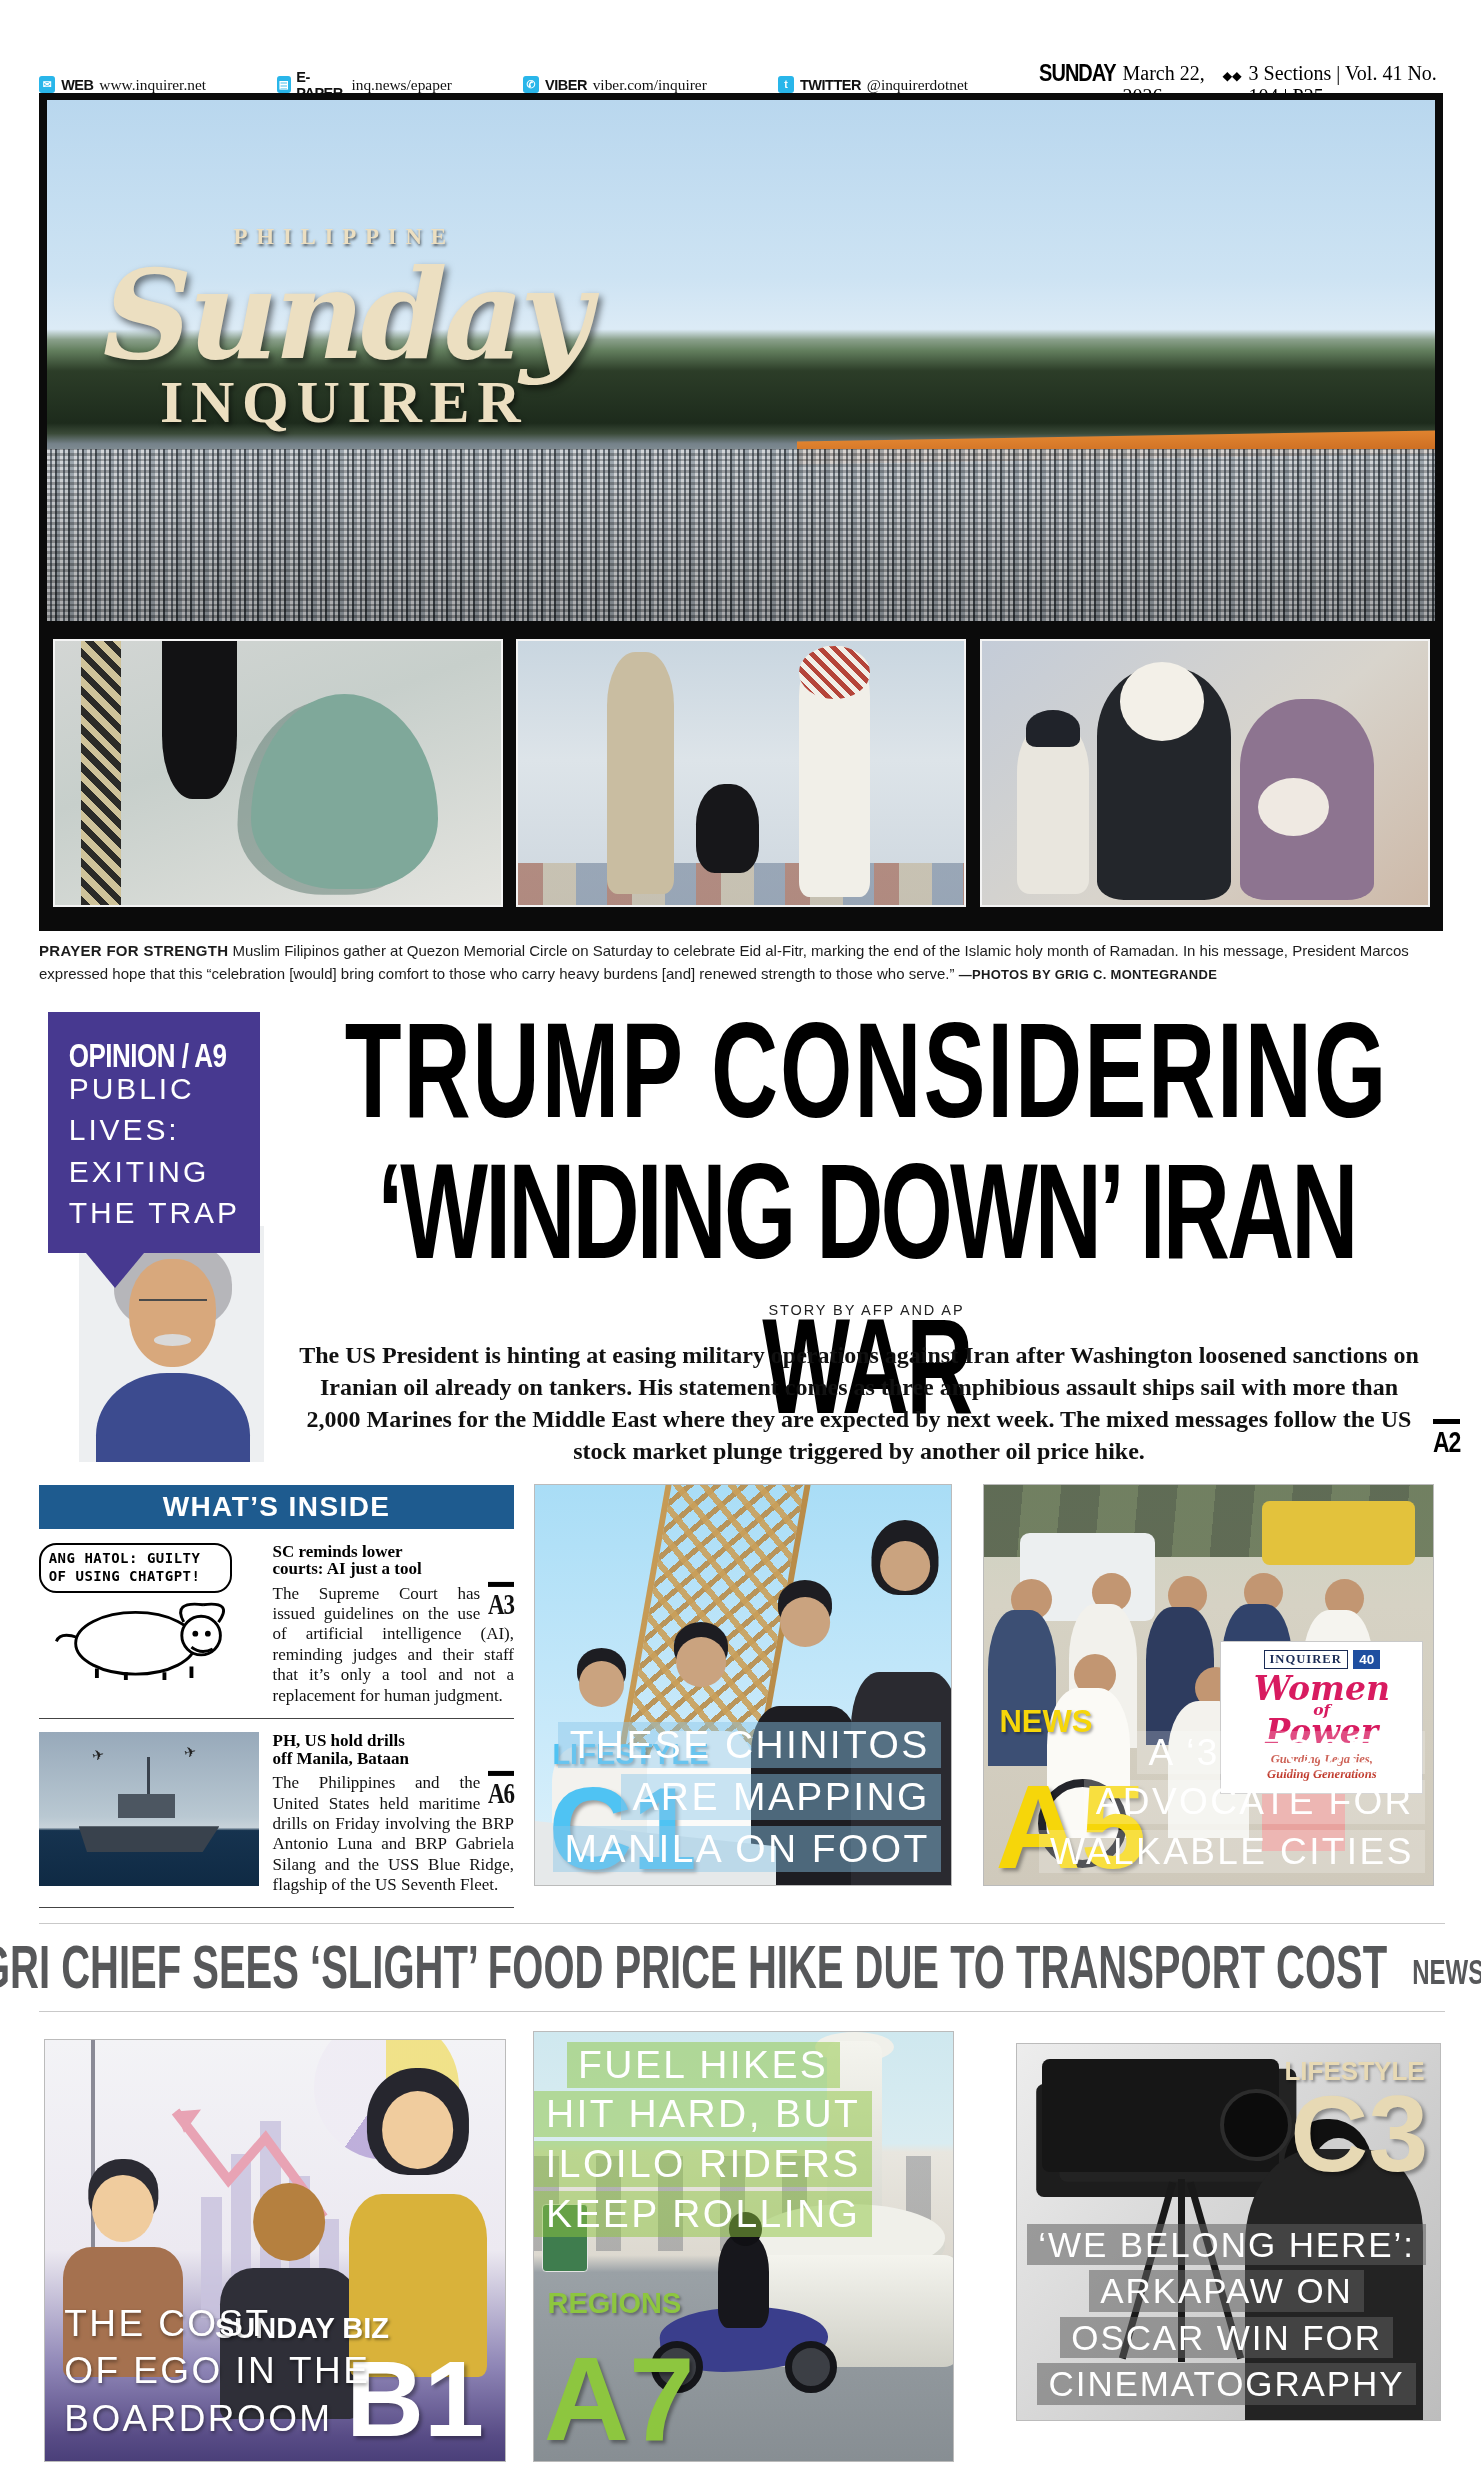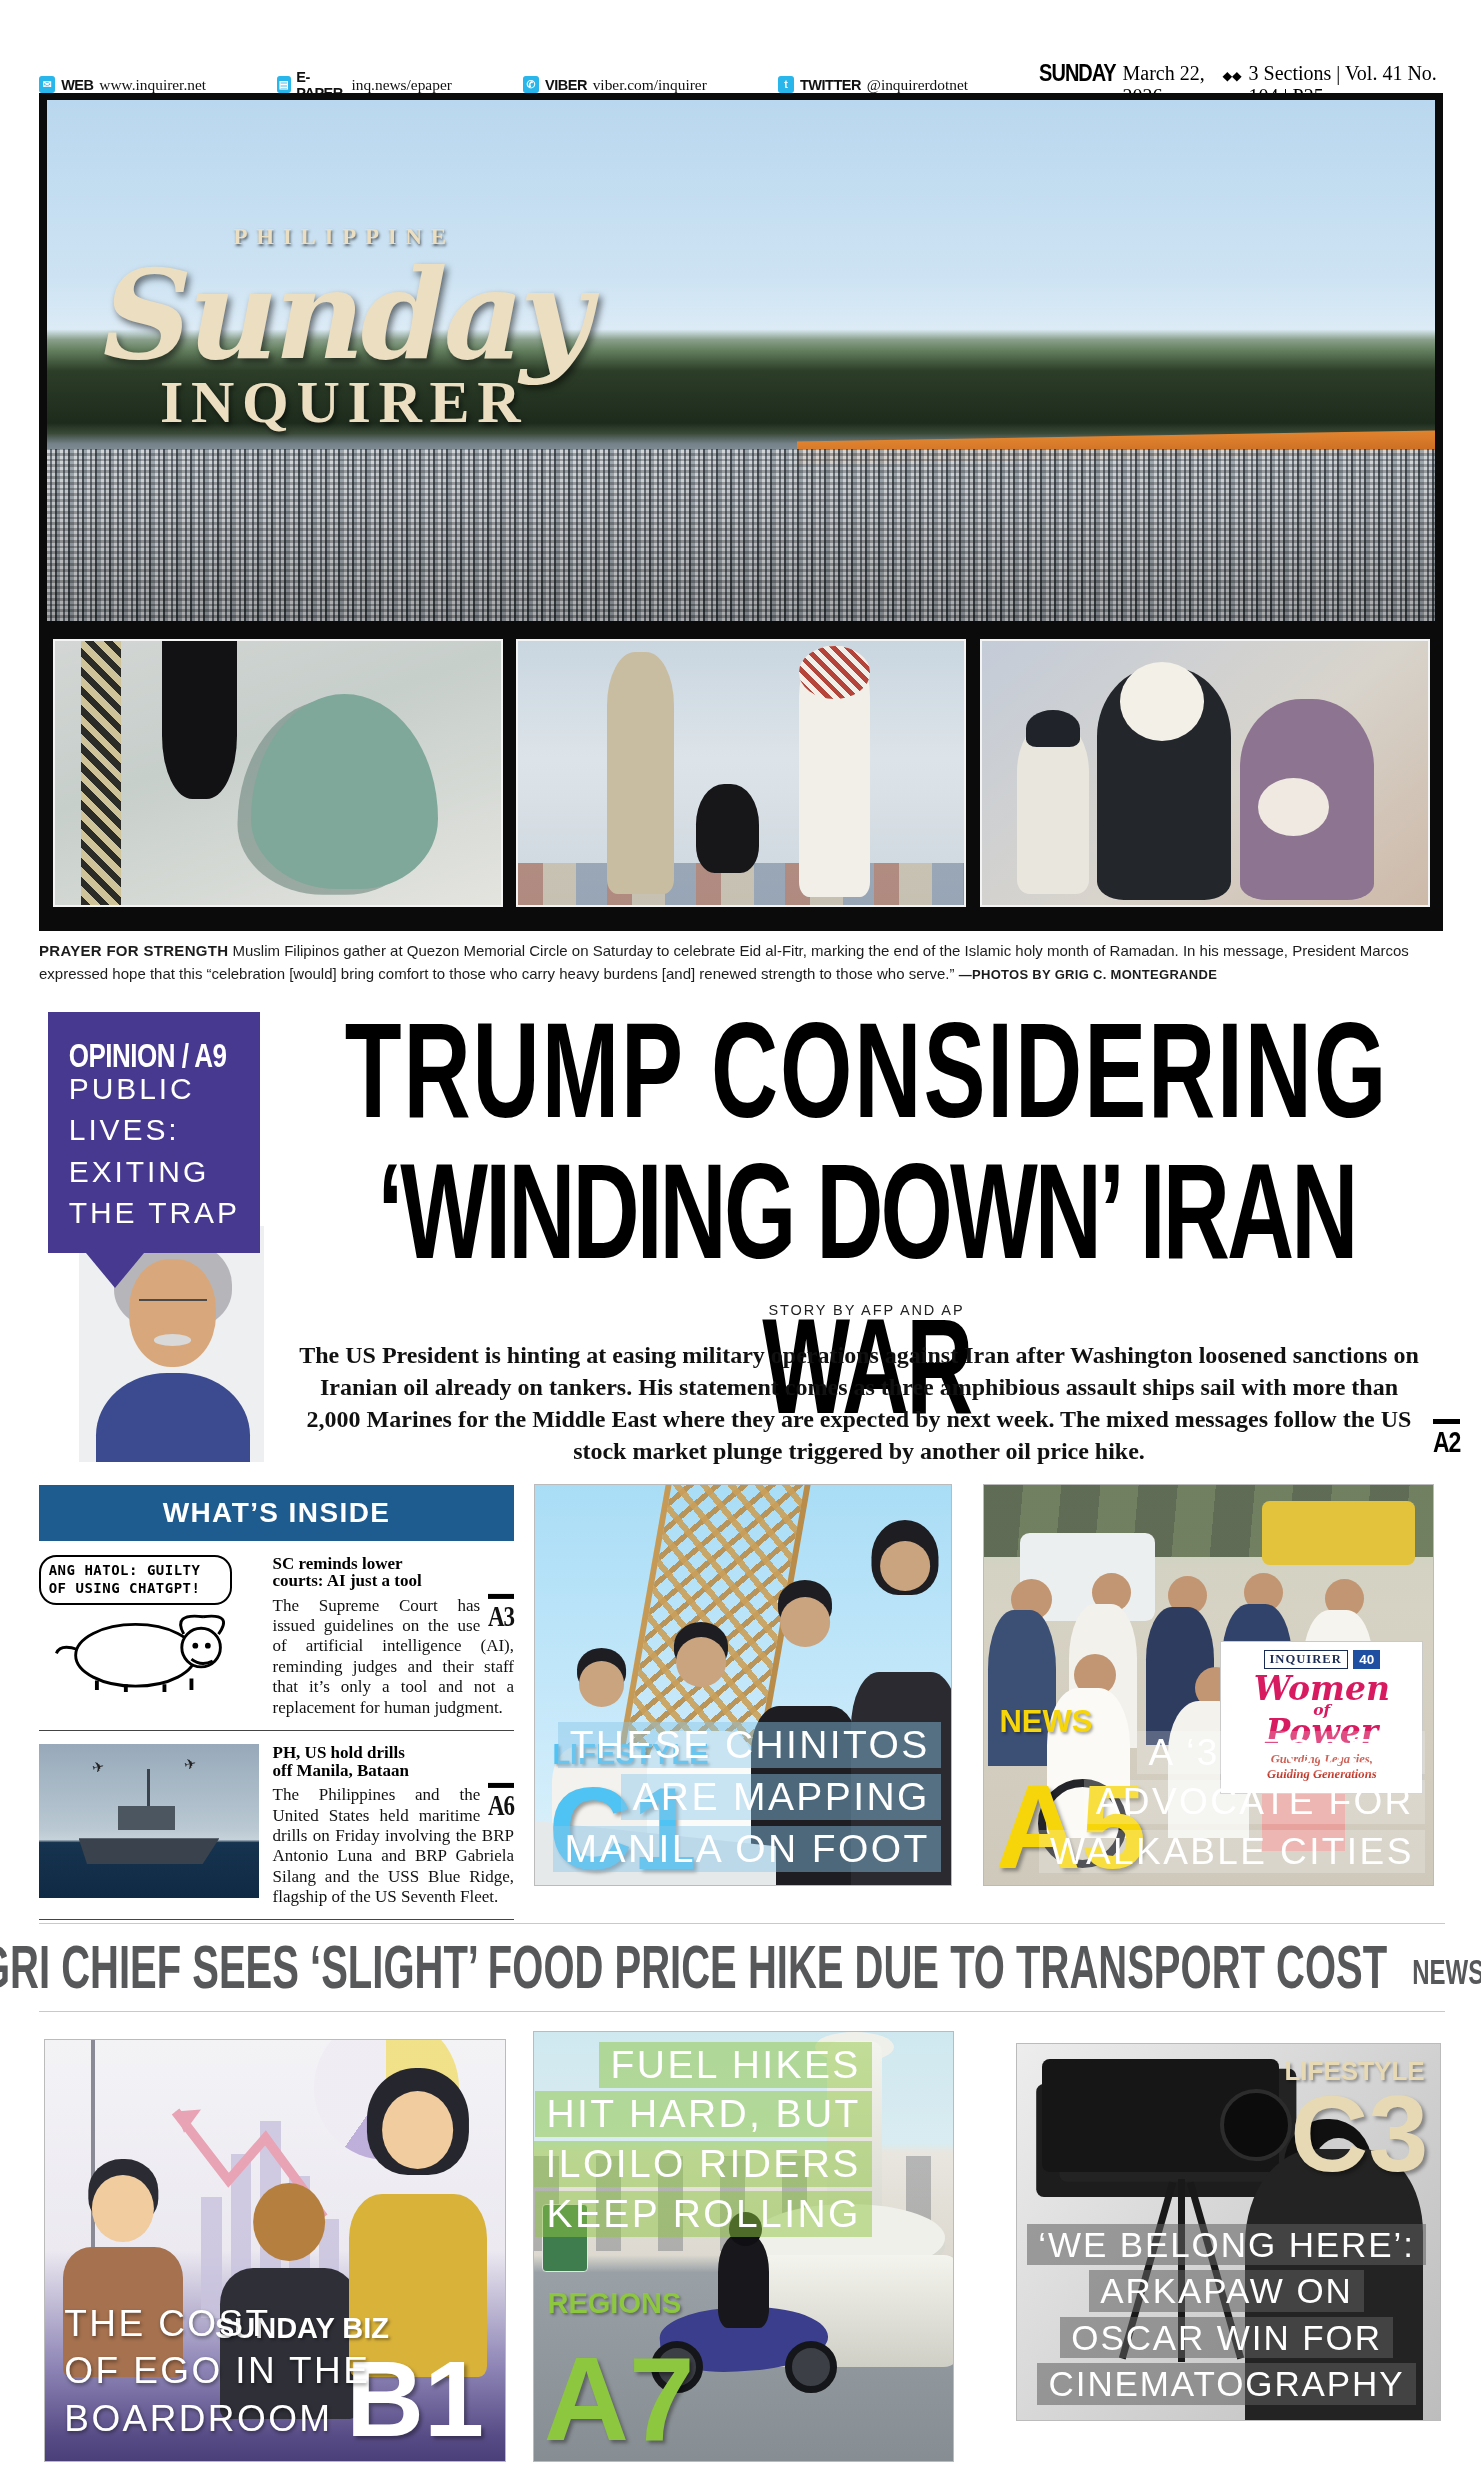--- a/index.html
+++ b/index.html
@@ -82,21 +82,21 @@
   .hl1 { font-weight:bold; font-size:93px; letter-spacing:1.9px; transform:scaleY(1.45); transform-origin:center top; height:145px; }
   .hl2 { font-weight:bold; font-size:93px; letter-spacing:-2.9px; transform:scaleY(1.45); transform-origin:center top; height:145px; margin-top:-3.9px; }
   .byline { position:absolute; left:270px; top:1302px; width:1193px; text-align:center; font-size:14.5px; letter-spacing:1.9px; color:#222; }
   .deck { position:absolute; left:299px; top:1340px; width:1120px; text-align:center;
           font-family:"Liberation Serif", serif; font-weight:bold; font-size:24px; line-height:1.33; color:#111; }
   .jump { display:inline-block; font-weight:bold; font-size:23px; letter-spacing:-1px; border-top:4.8px solid #000; padding-top:1px; transform:scaleY(1.25); }
   .jump-a2 { position:absolute; left:1433px; top:1423px; }
 
   
   .wi { position:absolute; left:39px; top:1485px; width:475px; }
-  .wi-bar { height:56px; background:#1e5b8f; color:#fff; font-weight:bold; font-size:28px; letter-spacing:1.4px;
+  .wi-bar { height:44px; background:#1e5b8f; color:#fff; font-weight:bold; font-size:28px; letter-spacing:1.4px;
             display:flex; align-items:center; justify-content:center; }
   .wi-item { display:flex; gap:13.5px; padding:13.5px 0 11.6px 0; border-bottom:1.4px solid #444; }
   .wi-art { width:220px; flex:0 0 220px; position:relative; }
   .bubble { border:2.4px solid #000; border-radius:17.4px; background:#fff; padding:5.8px 7.7px; width:193px;
             font-size:14px; font-weight:bold; letter-spacing:0.5px; line-height:1.25; font-family:"DejaVu Sans Mono", monospace; }
   .wi-text { flex:1; }
   .wi-head { font-family:"Liberation Serif", serif; font-weight:bold; font-size:17px; line-height:1.04; color:#000; }
   .wi-body { font-family:"Liberation Serif", serif; font-size:17px; line-height:1.2; margin-top:5.8px; text-align:justify; color:#111; }
   .wi-jump { float:right; margin:1.9px 0 0 7.7px; }
   .shipbox { width:220px; height:154px; position:relative; overflow:hidden;
@@ -181,21 +181,21 @@
       background:repeating-linear-gradient(90deg, rgba(86,92,104,.35) 0 25px, transparent 25px 62px); }
   .a7 .fountainbase { position:absolute; left:52%; top:40%; width:46%; height:16%; background:#f0f0ea; border-radius:50%; box-shadow:0 7.7px 0 #d8d8d0; }
   .a7 .fountaincol { position:absolute; left:70%; top:2%; width:13%; height:44%; background:linear-gradient(#f4f4ee,#d9d9d1); border-radius:11.6px 11.6px 3.9px 3.9px; }
   .a7 .fountaintop { position:absolute; left:67%; top:0; width:19%; height:7%; background:#f0f0ea; border-radius:50%; }
   .a7 .basin { position:absolute; left:48%; top:52%; width:54%; height:26%; background:linear-gradient(#f4f4ee,#cfcfc6); border-radius:17.4px; }
   .a7 .sign { position:absolute; left:2%; top:40%; width:11%; height:16%; background:#3f7d4e; border:1.9px solid #e5e5e5; border-radius:3.9px; }
   .a7 .bike { position:absolute; left:30%; top:64%; width:40%; height:15%; background:#3a3e8c; border-radius:40% 55% 45% 45%; transform:rotate(-4deg); }
   .a7 .bwheel { position:absolute; width:52px; height:52px; border:7.7px solid #15161a; border-radius:50%; background:#3c3f45; }
   .a7 .rider { position:absolute; left:44%; top:47%; width:12%; height:22%; background:#17171c; border-radius:40% 40% 20% 20%; }
   .a7 .helmet { position:absolute; left:46.5%; top:42%; width:8%; aspect-ratio:1; background:#101014; border-radius:50%; }
-  .a7 .tl-stack { left:0px; top:9.7px; gap:3.9px; align-items:flex-end; }
+  .a7 .tl-stack { left:0px; top:9.7px; gap:3.9px; align-items:center; }
   .a7 .tl { background:rgba(141,198,63,.5); font-size:39px; }
   .a7-label { position:absolute; left:13.5px; bottom:141px; color:#8dc63f; font-size:29px; }
   .a7-page { position:absolute; left:9.7px; bottom:13.5px; color:#8dc63f; font-size:118px; }
 
   
   .c3 { left:1016px; top:2043px; width:425px; height:378px; background:linear-gradient(130deg,#ededed 0%,#d7d7d7 45%,#bdbdbd 100%); }
   .c3 .cam { position:absolute; left:6%; top:4%; width:56%; height:30%; background:#161616; border-radius:7.7px;
              box-shadow:17.4px 9.7px 0 #232323, -5.8px 25px 0 #1d1d1d; }
   .c3 .lens { position:absolute; left:48%; top:12%; width:17%; aspect-ratio:1; background:#0c0c0c; border-radius:50%; border:4.8px solid #2c2c2c; }
   .c3 .leg { position:absolute; width:6.8px; height:183px; background:#191919; top:36%; }

